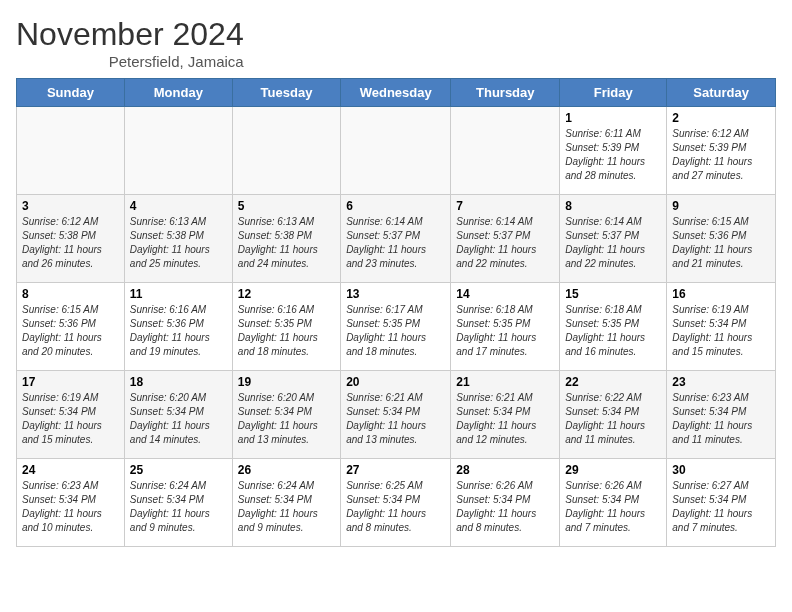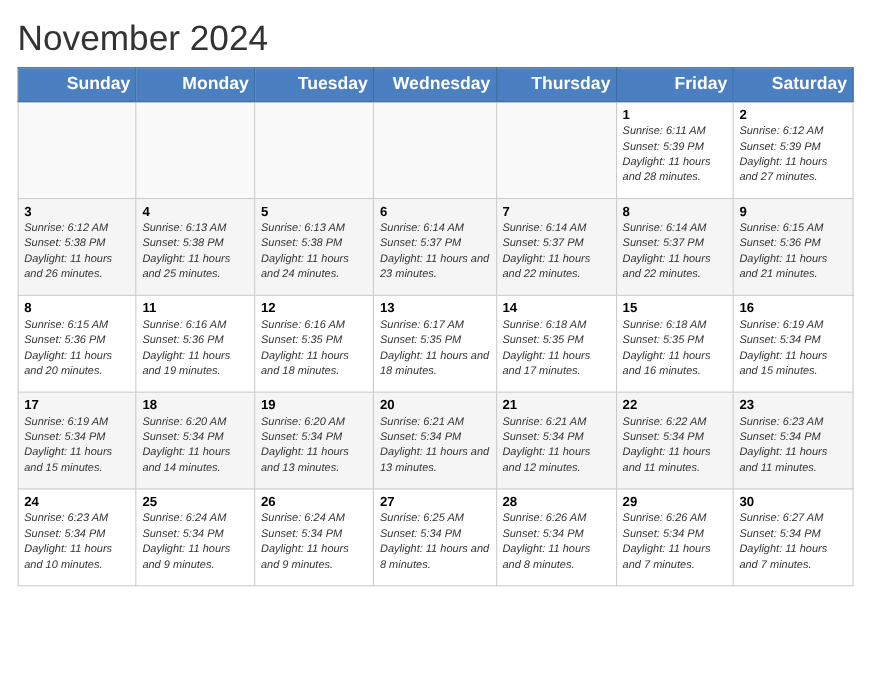--- a/index.html
+++ b/index.html
@@ -45,23 +45,23 @@
       color: #555;
     }
     table {
       width: 100%;
       border-collapse: collapse;
       font-size: 11px;
     }
     thead tr th {
       background: #4a7fc1;
       color: #fff;
-      text-align: right;
+      text-align: center;
       padding: 6px 5px;
-      font-size: 16px;
+      font-size: 13px;
       font-weight: bold;
       border: 1px solid #3a6fa0;
     }
     tbody tr td {
       border: 1px solid #ccc;
       vertical-align: top;
       padding: 4px 5px;
       width: 113px;
       min-height: 80px;
       height: 88px;
@@ -85,20 +85,21 @@
     .empty-cell {
       background: #f9f9f9 !important;
     }
   </style>
 </head>
 <body>
 
 <div class="header">
   <div class="title-block">
     <div class="month-title">November 2024</div>
+    <div class="location">Petersfield, Jamaica</div>
   </div>
 </div>
 
 <table>
   <thead>
     <tr>
     <th>Sunday</th>
         <th>Monday</th>
         <th>Tuesday</th>
         <th>Wednesday</th>

